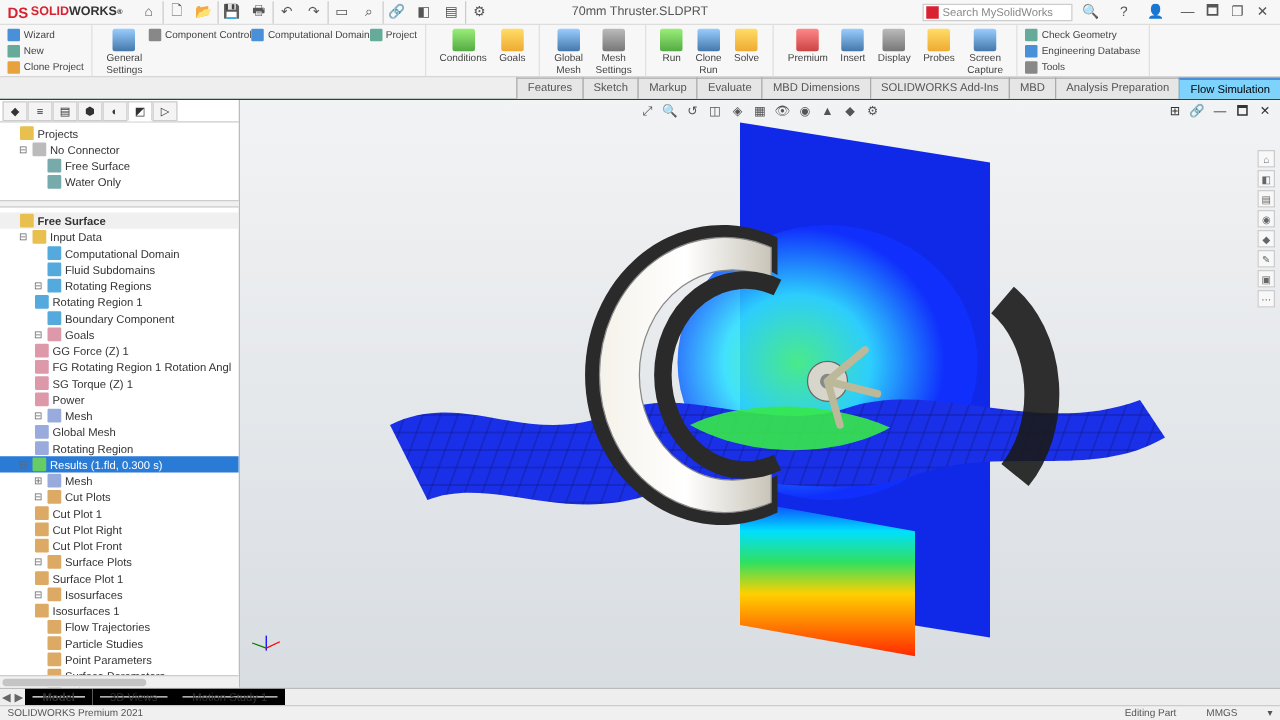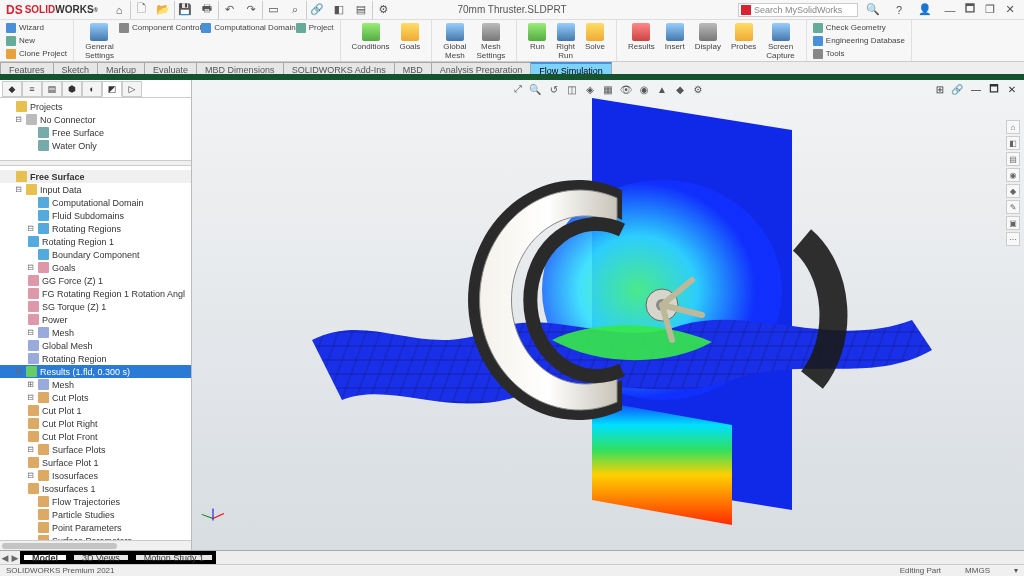--- a/index.html
+++ b/index.html
@@ -29,21 +29,21 @@
 .ricon.orange { background: #e8a23d; }
 .ricon.gray { background: #888; }
 .rbig { display: flex; flex-direction: column; align-items: center; padding: 2px 5px; font-size: 8px; cursor: pointer; gap: 1px; }
 .rbig .bicon { width: 18px; height: 18px; background: linear-gradient(#9cf,#47a); border-radius: 2px; }
 .rbig .bicon.y { background: linear-gradient(#fd6,#ea3); }
 .rbig .bicon.g { background: linear-gradient(#9e7,#5a4); }
 .rbig .bicon.r { background: linear-gradient(#f88,#c44); }
 .rbig .bicon.gy { background: linear-gradient(#bbb,#777); }
 .rrow { display: flex; }
 
-.tabstrip { height: 18px; background: #eee; border-bottom: 6px solid #14532d; display: flex; font-size: 9px; }
+.tabstrip { height: 18px; background: #eee; border-bottom: 1px solid #14532d; display: flex; font-size: 9px; justify-content: flex-end; }
 .tab { padding: 2px 8px; border: 1px solid #aaa; border-bottom: none; background: #e6e6e6; margin-right: -1px; cursor: pointer; color: #555; }
 .tab.active { background: #7dd3fc; color: #000; border-top: 2px solid #4a90d9; }
 
 .mainsplit { display: flex; height: calc(100% - 20px - 42px - 18px - 14px - 12px); }
 .leftpanel { width: 192px; background: #fff; border-right: 1px solid #bbb; display: flex; flex-direction: column; font-size: 9px; }
 .panel-tabs { height: 18px; display: flex; align-items: center; border-bottom: 1px solid #ccc; padding: 0 2px; gap: 0; }
 .ptab { width: 20px; height: 16px; display: flex; align-items: center; justify-content: center; border: 1px solid #ccc; background: #f4f4f4; font-size: 9px; cursor: pointer; }
 .ptab.active { background: #fff; border-bottom-color: #fff; }
 .tree { flex: 1; overflow: hidden; padding: 2px 0; position: relative; }
 .tnode { display: flex; align-items: center; height: 13px; padding-left: 4px; white-space: nowrap; cursor: pointer; }
@@ -75,21 +75,21 @@
 .triad .z { background: green; transform: rotate(200deg); }
 
 .right-toolbar { position: absolute; top: 40px; right: 2px; width: 16px; display: flex; flex-direction: column; gap: 2px; }
 .rtb { width: 14px; height: 14px; border: 1px solid #ccc; background: #f8f8f8; cursor: pointer; font-size: 8px; display:flex; align-items:center; justify-content:center; color:#666; }
 
 
 svg.scene { position: absolute; top: 0; left: 0; width: 100%; height: 100%; }
 
 .bottomtabs { height: 14px; background: #eee; border-top: 1px solid #aaa; display: flex; font-size: 9px; align-items: center; }
 .bottomtabs .tvc { width: 10px; text-align: center; color: #666; }
-.btab { padding: 0 8px; border: 4px solid #000000; height: 13px; display: flex; align-items: center; background: #e6e6e6; cursor: pointer; }
+.btab { padding: 0 8px; border: 6px solid #000000; height: 13px; display: flex; align-items: center; background: #e6e6e6; cursor: pointer; }
 .btab.active { background: #fff; font-weight: bold; }
 
 .statusbar { height: 12px; background: #f0f0f0; border-top: 1px solid #ccc; display: flex; align-items: center; font-size: 8px; padding: 0 6px; color: #555; }
 .statusbar .right { margin-left: auto; display: flex; gap: 24px; }
 
 .scrollbar-h { position: absolute; bottom: 0; left: 0; right: 0; height: 10px; background: #f0f0f0; border-top: 1px solid #ccc; display:flex; align-items:center; }
 .scrollbar-h .thumb { position: absolute; left: 2px; width: 60%; height: 6px; background: #c4c4c4; border-radius: 3px; }
 </style>
 </head>
 <body>
@@ -199,34 +199,34 @@
     </div>
   </div>
   <div class="rgroup">
     <div class="rrow">
       <div class="rbig">
           <div class="bicon g"></div>
           <span>Run</span>
         </div>
       <div class="rbig">
           <div class="bicon"></div>
-          <span style="white-space:pre;text-align:center">Right
+          <span style="white-space:pre;text-align:center">Clone
 Run</span>
         </div>
       <div class="rbig">
           <div class="bicon y"></div>
           <span>Solve</span>
         </div>
     </div>
   </div>
   <div class="rgroup">
     <div class="rrow">
       <div class="rbig">
           <div class="bicon r"></div>
-          <span>Results</span>
+          <span>Premium</span>
         </div>
       <div class="rbig">
           <div class="bicon"></div>
           <span>Insert</span>
         </div>
       <div class="rbig">
           <div class="bicon gy"></div>
           <span>Display</span>
         </div>
       <div class="rbig">

